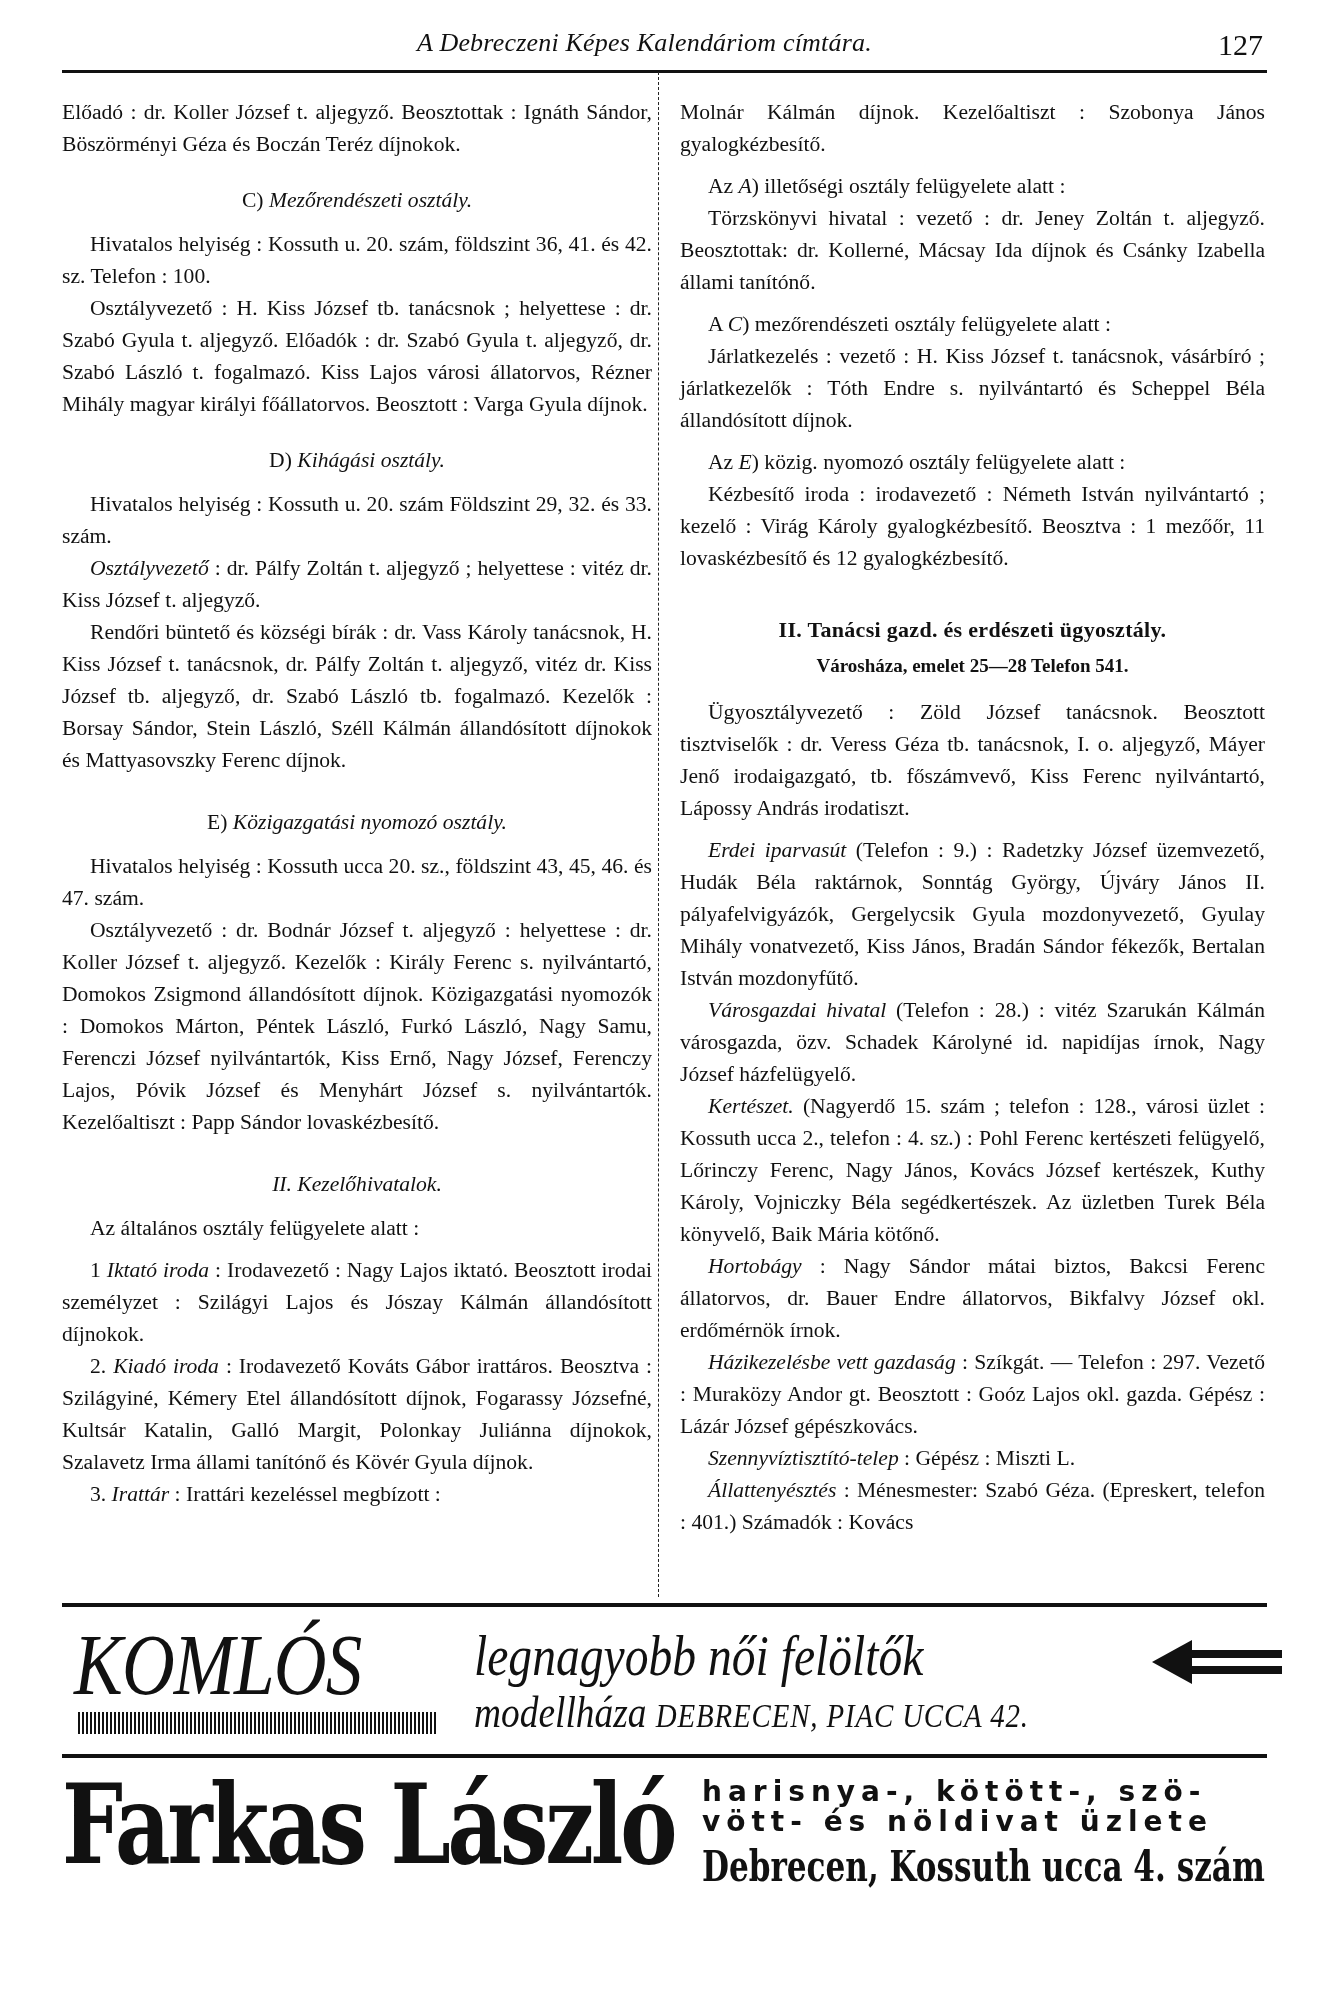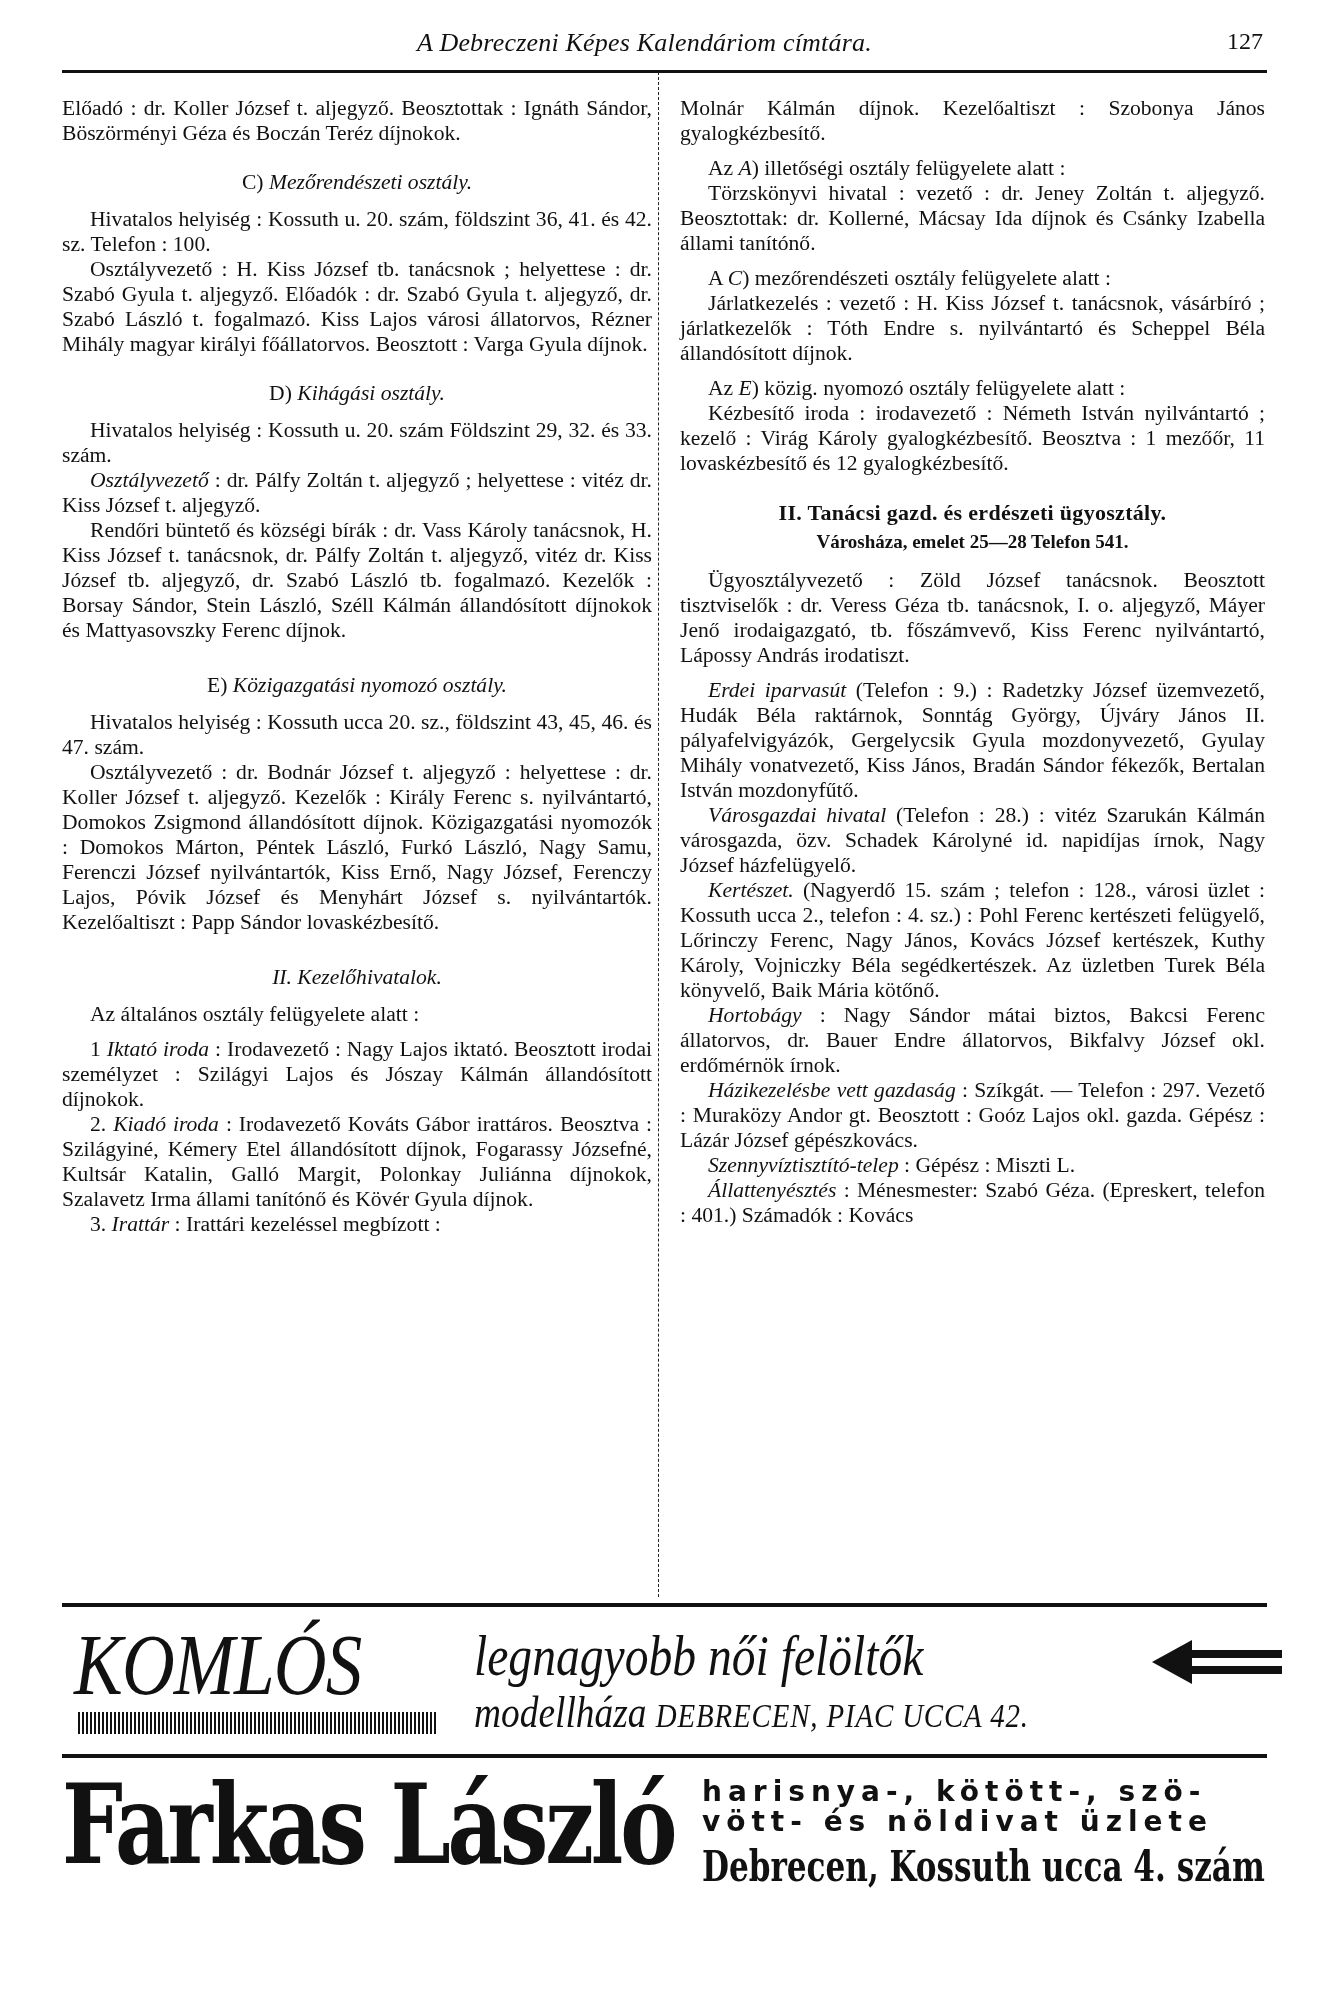--- a/index.html
+++ b/index.html
@@ -1,29 +1,29 @@
 <!DOCTYPE html>
 <html><head>
 <meta charset="utf-8">
 <style>
   html, body { margin: 0; padding: 0; background: #ffffff; }
   body { width: 1329px; height: 2000px; position: relative; overflow: hidden; color: #111; font-family: "DejaVu Serif", serif; }
   .header { position: absolute; left: 70px; top: 26px; width: 1193px; height: 40px; }
   .header .title { position: absolute; left: 0; right: 44px; top: 2px; text-align: center; font-family: "Liberation Serif", serif; font-style: italic; font-size: 26px; letter-spacing: 0.2px; }
-  .header .pagenum { position: absolute; right: 0; top: 2px; font-family: "Liberation Serif", serif; font-size: 24px; }
+  .header .pagenum { position: absolute; right: 0; top: 2px; font-family: "Liberation Serif", serif; font-size: 30px; }
   .rule { position: absolute; background: #111; }
-  .col { position: absolute; top: 96px; width: 590px; font-family: "Liberation Serif", serif; font-size: 21.6px; line-height: 25px; text-align: justify; }
+  .col { position: absolute; top: 96px; width: 590px; font-family: "Liberation Serif", serif; font-size: 21.6px; line-height: 32px; text-align: justify; }
   .col.left { left: 62px; }
   .col.right { left: 680px; width: 585px; }
   .col p { margin: 0; }
   .col p.ind { text-indent: 28px; }
   .col p.sp { margin-top: 10px; }
   .col .sec { text-align: center; margin: 24px 0 12px 0; }
   .col .sec i { font-style: italic; }
-  .col .bold-head { text-align: center; font-weight: bold; font-size: 22px; margin-top: 24px; letter-spacing: 0.3px; }
+  .col .bold-head { text-align: center; font-weight: bold; font-size: 22px; margin-top: 40px; letter-spacing: 0.3px; }
   .col .sub-head { text-align: center; font-weight: bold; font-size: 19px; margin: 4px 0 14px 0; }
   .vsep { position: absolute; left: 658px; top: 72px; width: 0; height: 1525px; border-left: 1.5px dashed #222; }
   .ad1 { position: absolute; left: 62px; top: 1620px; width: 1205px; height: 118px; margin-left: 12px; }
   .ad1 .brand { position: absolute; left: 0; top: 0; font-family: "Liberation Serif", serif; font-style: italic; font-size: 86px; letter-spacing: -1px; transform: scaleX(0.85); transform-origin: left top; line-height: 90px; }
   .ad1 .barcode { position: absolute; left: 4px; top: 92px; width: 360px; height: 22px; background: repeating-linear-gradient(90deg, #111 0 2px, #fff 2px 4px); }
   .ad1 .line1 { position: absolute; left: 400px; top: 8px; font-family: "Liberation Serif", serif; font-style: italic; font-size: 56px; line-height: 56px; transform: scaleX(0.85); transform-origin: left top; }
   .ad1 .arrow { position: absolute; left: 1078px; top: 20px; width: 130px; height: 44px; }
   .ad1 .line2 { position: absolute; left: 400px; top: 70px; font-family: "Liberation Serif", serif; font-style: italic; font-size: 44px; line-height: 46px; transform: scaleX(0.85); transform-origin: left top; white-space: nowrap; }
   .ad1 .line2 .caps { font-size: 34px; letter-spacing: 1px; }
   .ad2 { position: absolute; left: 62px; top: 1765px; width: 1205px; height: 150px; }

